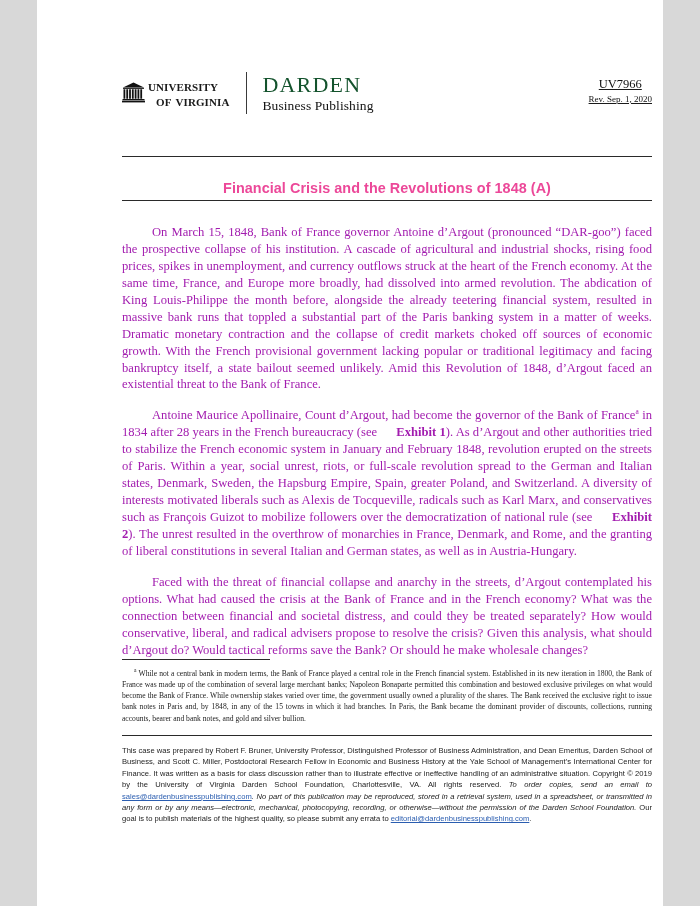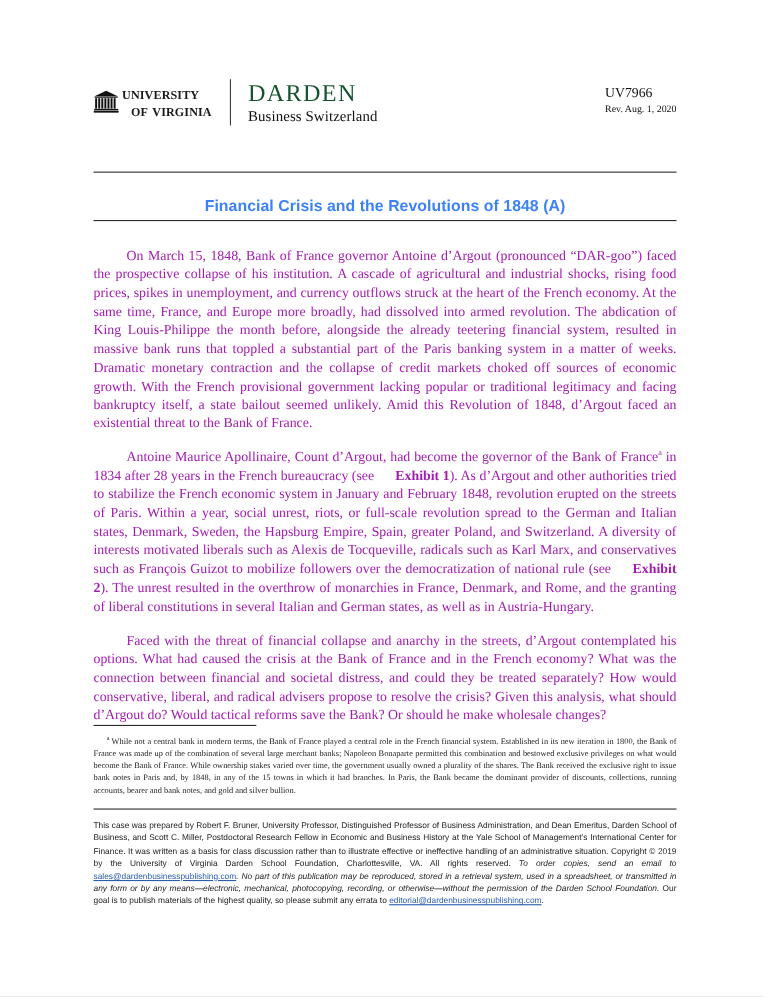--- a/index.html
+++ b/index.html
@@ -2,21 +2,21 @@
 <html><head>
 <meta charset="utf-8">
 <style>
   html, body {
     margin: 0;
     padding: 0;
     background: #d8d8d8;
   }
   .page {
     position: relative;
-    width: 700px;
+    width: 626px;
     height: 906px;
     background: #ffffff;
     margin: 0 auto;
     overflow: hidden;
     box-sizing: border-box;
     font-family: "Liberation Serif", serif;
     color: #1a1a1a;
   }
 
   
@@ -81,23 +81,24 @@
     color: #14532d;
   }
   .darden-sub {
     font-family: "Liberation Serif", serif;
     font-size: 13.5px;
     letter-spacing: 0.1px;
     color: #111;
     margin-top: 1px;
   }
   .docmeta {
-    text-align: left;
+    text-align: center;
     line-height: 1.35;
     padding-top: 4px;
+    text-decoration: underline;
   }
   .doc-id {
     font-size: 12.5px;
     font-family: "Liberation Serif", serif;
     color: #111;
   }
   .doc-rev {
     font-size: 9px;
     font-family: "Liberation Serif", serif;
     color: #111;
@@ -116,21 +117,21 @@
   .doc-title {
     position: absolute;
     left: 85px;
     top: 170px;
     width: 530px;
     text-align: center;
     font-family: "Liberation Sans", sans-serif;
     font-weight: bold;
     font-size: 14.4px;
     letter-spacing: 0.05px;
-    color: #3b82f6;
+    color: #ec4899;
   }
 
   
   .body-copy {
     position: absolute;
     left: 85px;
     top: 224px;
     width: 530px;
   }
   .body-copy p {
@@ -226,26 +227,26 @@
           <rect x="0" y="37.4" width="46" height="3.4" fill="#111"></rect>
         </svg>
         <span class="uva-words">
           <span class="uva-line1">University</span>
           <span class="uva-line2">of Virginia</span>
         </span>
       </div>
       <div class="divider-vert"></div>
       <div class="darden-words">
         <span class="darden-main">DARDEN</span>
-        <span class="darden-sub">Business Switzerland</span>
+        <span class="darden-sub">Business Publishing</span>
       </div>
     </div>
     <div class="docmeta">
       <div class="doc-id">UV7966</div>
-      <div class="doc-rev">Rev. Aug. 1, 2020</div>
+      <div class="doc-rev">Rev. Sep. 1, 2020</div>
     </div>
   </div>
 
   <div class="rule rule-top"></div>
   <h1 class="doc-title">Financial Crisis and the Revolutions of 1848 (A)</h1>
   <div class="rule rule-bottom"></div>
 
   <div class="body-copy" id="body-copy">
       <p><span>On March 15, 1848, Bank of France governor Antoine d’Argout (pronounced “DAR-goo”) faced the prospective collapse of his institution. A cascade of agricultural and industrial shocks, rising food prices, spikes in unemployment, and currency outflows struck at the heart of the French economy. At the same time, France, and Europe more broadly, had dissolved into armed revolution. The abdication of King Louis-Philippe the month before, alongside the already teetering financial system, resulted in massive bank runs that toppled a substantial part of the Paris banking system in a matter of weeks. Dramatic monetary contraction and the collapse of credit markets choked off sources of economic growth. With the French provisional government lacking popular or traditional legitimacy and facing bankruptcy itself, a state bailout seemed unlikely. Amid this Revolution of 1848, d’Argout faced an existential threat to the Bank of France.</span></p>
       <p><span>Antoine Maurice Apollinaire, Count d’Argout, had become the governor of the Bank of France</span><sup class="fn">a</sup><span> in 1834 after 28 years in the French bureaucracy (see </span><b>Exhibit 1</b><span>). As d’Argout and other authorities tried to stabilize the French economic system in January and February 1848, revolution erupted on the streets of Paris. Within a year, social unrest, riots, or full-scale revolution spread to the German and Italian states, Denmark, Sweden, the Hapsburg Empire, Spain, greater Poland, and Switzerland. A diversity of interests motivated liberals such as Alexis de Tocqueville, radicals such as Karl Marx, and conservatives such as François Guizot to mobilize followers over the democratization of national rule (see </span><b>Exhibit 2</b><span>). The unrest resulted in the overthrow of monarchies in France, Denmark, and Rome, and the granting of liberal constitutions in several Italian and German states, as well as in Austria-Hungary.</span></p>

